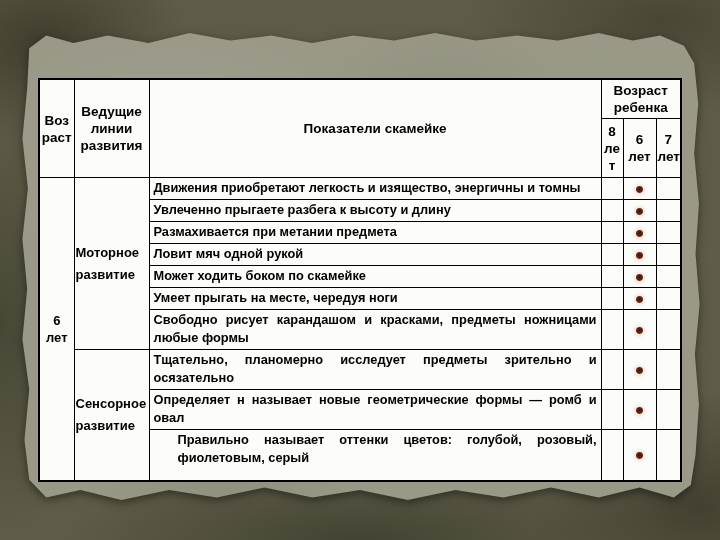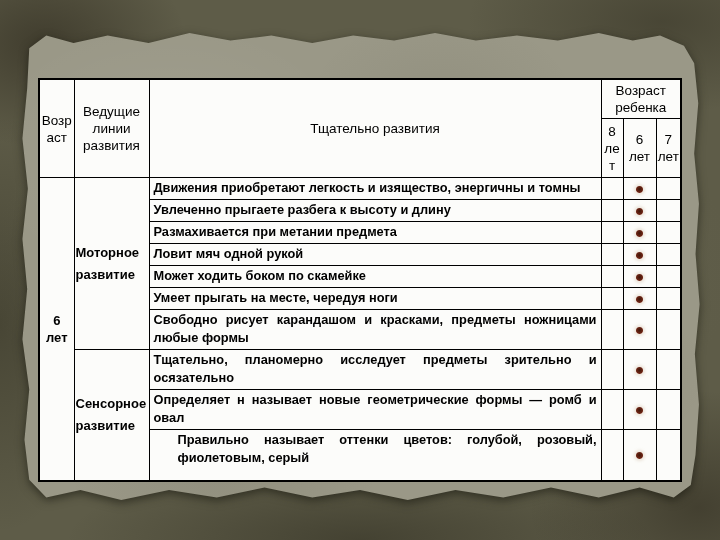--- a/index.html
+++ b/index.html
@@ -58,21 +58,21 @@
     border: 1.5px solid var(--border, #000);
     margin: 0;
   }
   .dev-table { border: 2px solid var(--border, #000); }
   .dev-table thead th {
     font-size: 13.5px;
     line-height: 17px;
     text-align: center;
     vertical-align: middle;
     padding: 1px;
-    font-weight: 400;
+    font-weight: 700;
   }
   .dev-table thead tr.hrow1 th { height: 36px; }
   .dev-table thead tr.hrow2 th { height: 56px; }
   th.th-age { word-break: break-all; }
   th.th-mark-0 {
     word-break: break-all;
     text-align: left;
     vertical-align: top;
     font-size: 12.5px; line-height: 15px;
   }
@@ -130,21 +130,21 @@
         <col style="width:75px">
         <col style="width:452px">
       <col style="width:22px">
         <col style="width:33px">
         <col style="width:25px">
     </colgroup>
     <thead>
       <tr class="hrow1">
         <th rowspan="2" class="th-age">Возраст</th>
         <th rowspan="2">Ведущие линии развития</th>
-        <th rowspan="2">Тщательно развития</th>
+        <th rowspan="2">Показатели скамейке</th>
         <th colspan="3">Возраст ребенка</th>
       </tr>
       <tr class="hrow2">
         <th class="th-mark-0">8 лет</th>
         <th class="th-mark-1">6 лет</th>
         <th class="th-mark-2">7 лет</th>
       </tr>
     </thead>
     <tbody>
         <tr>

